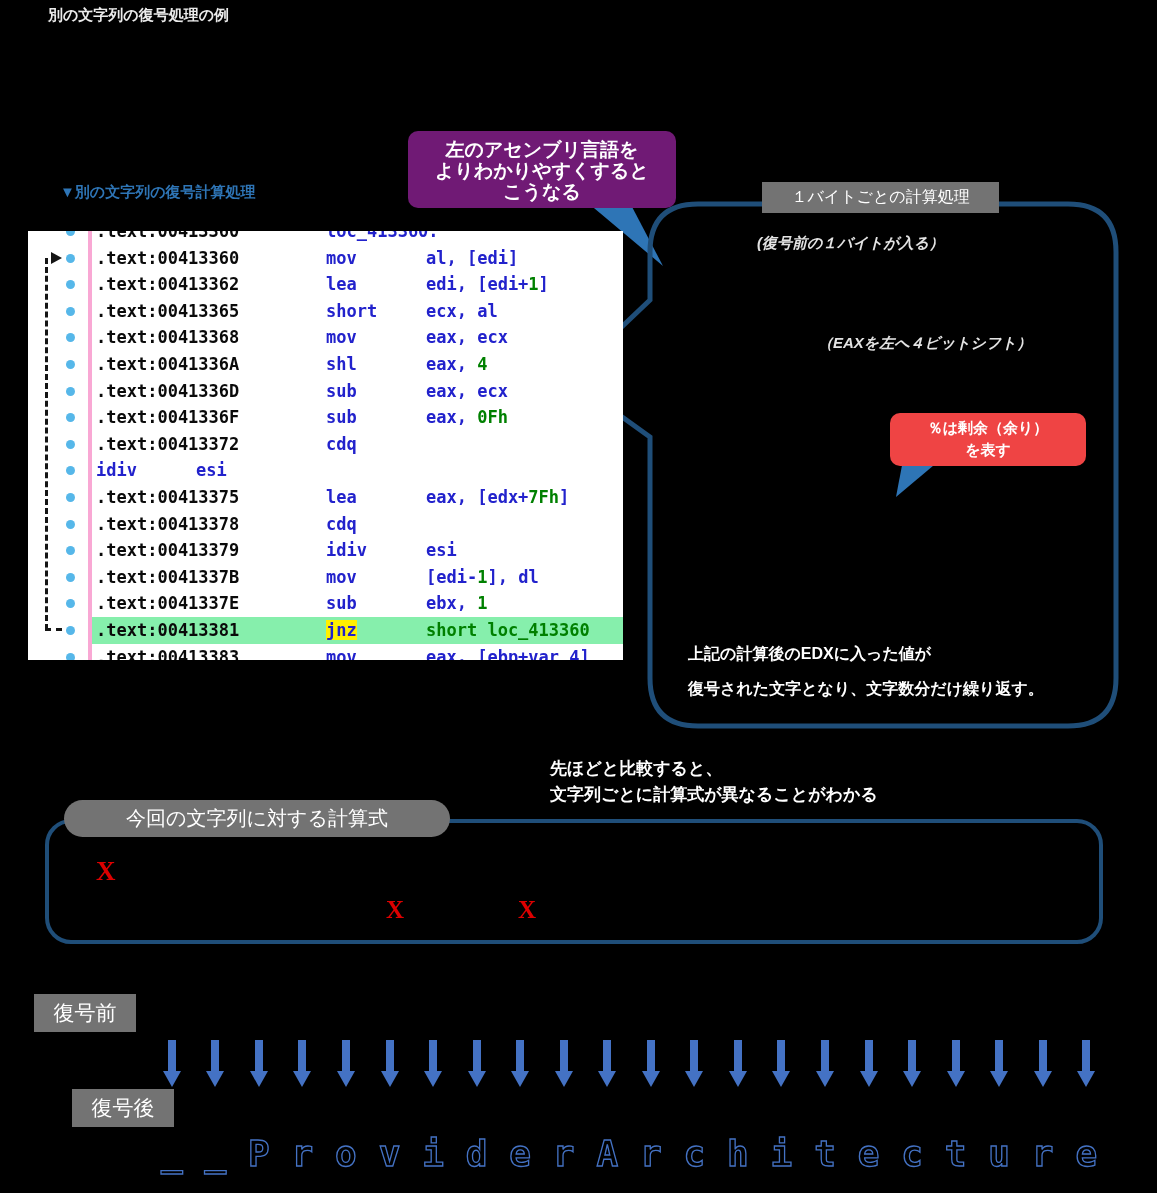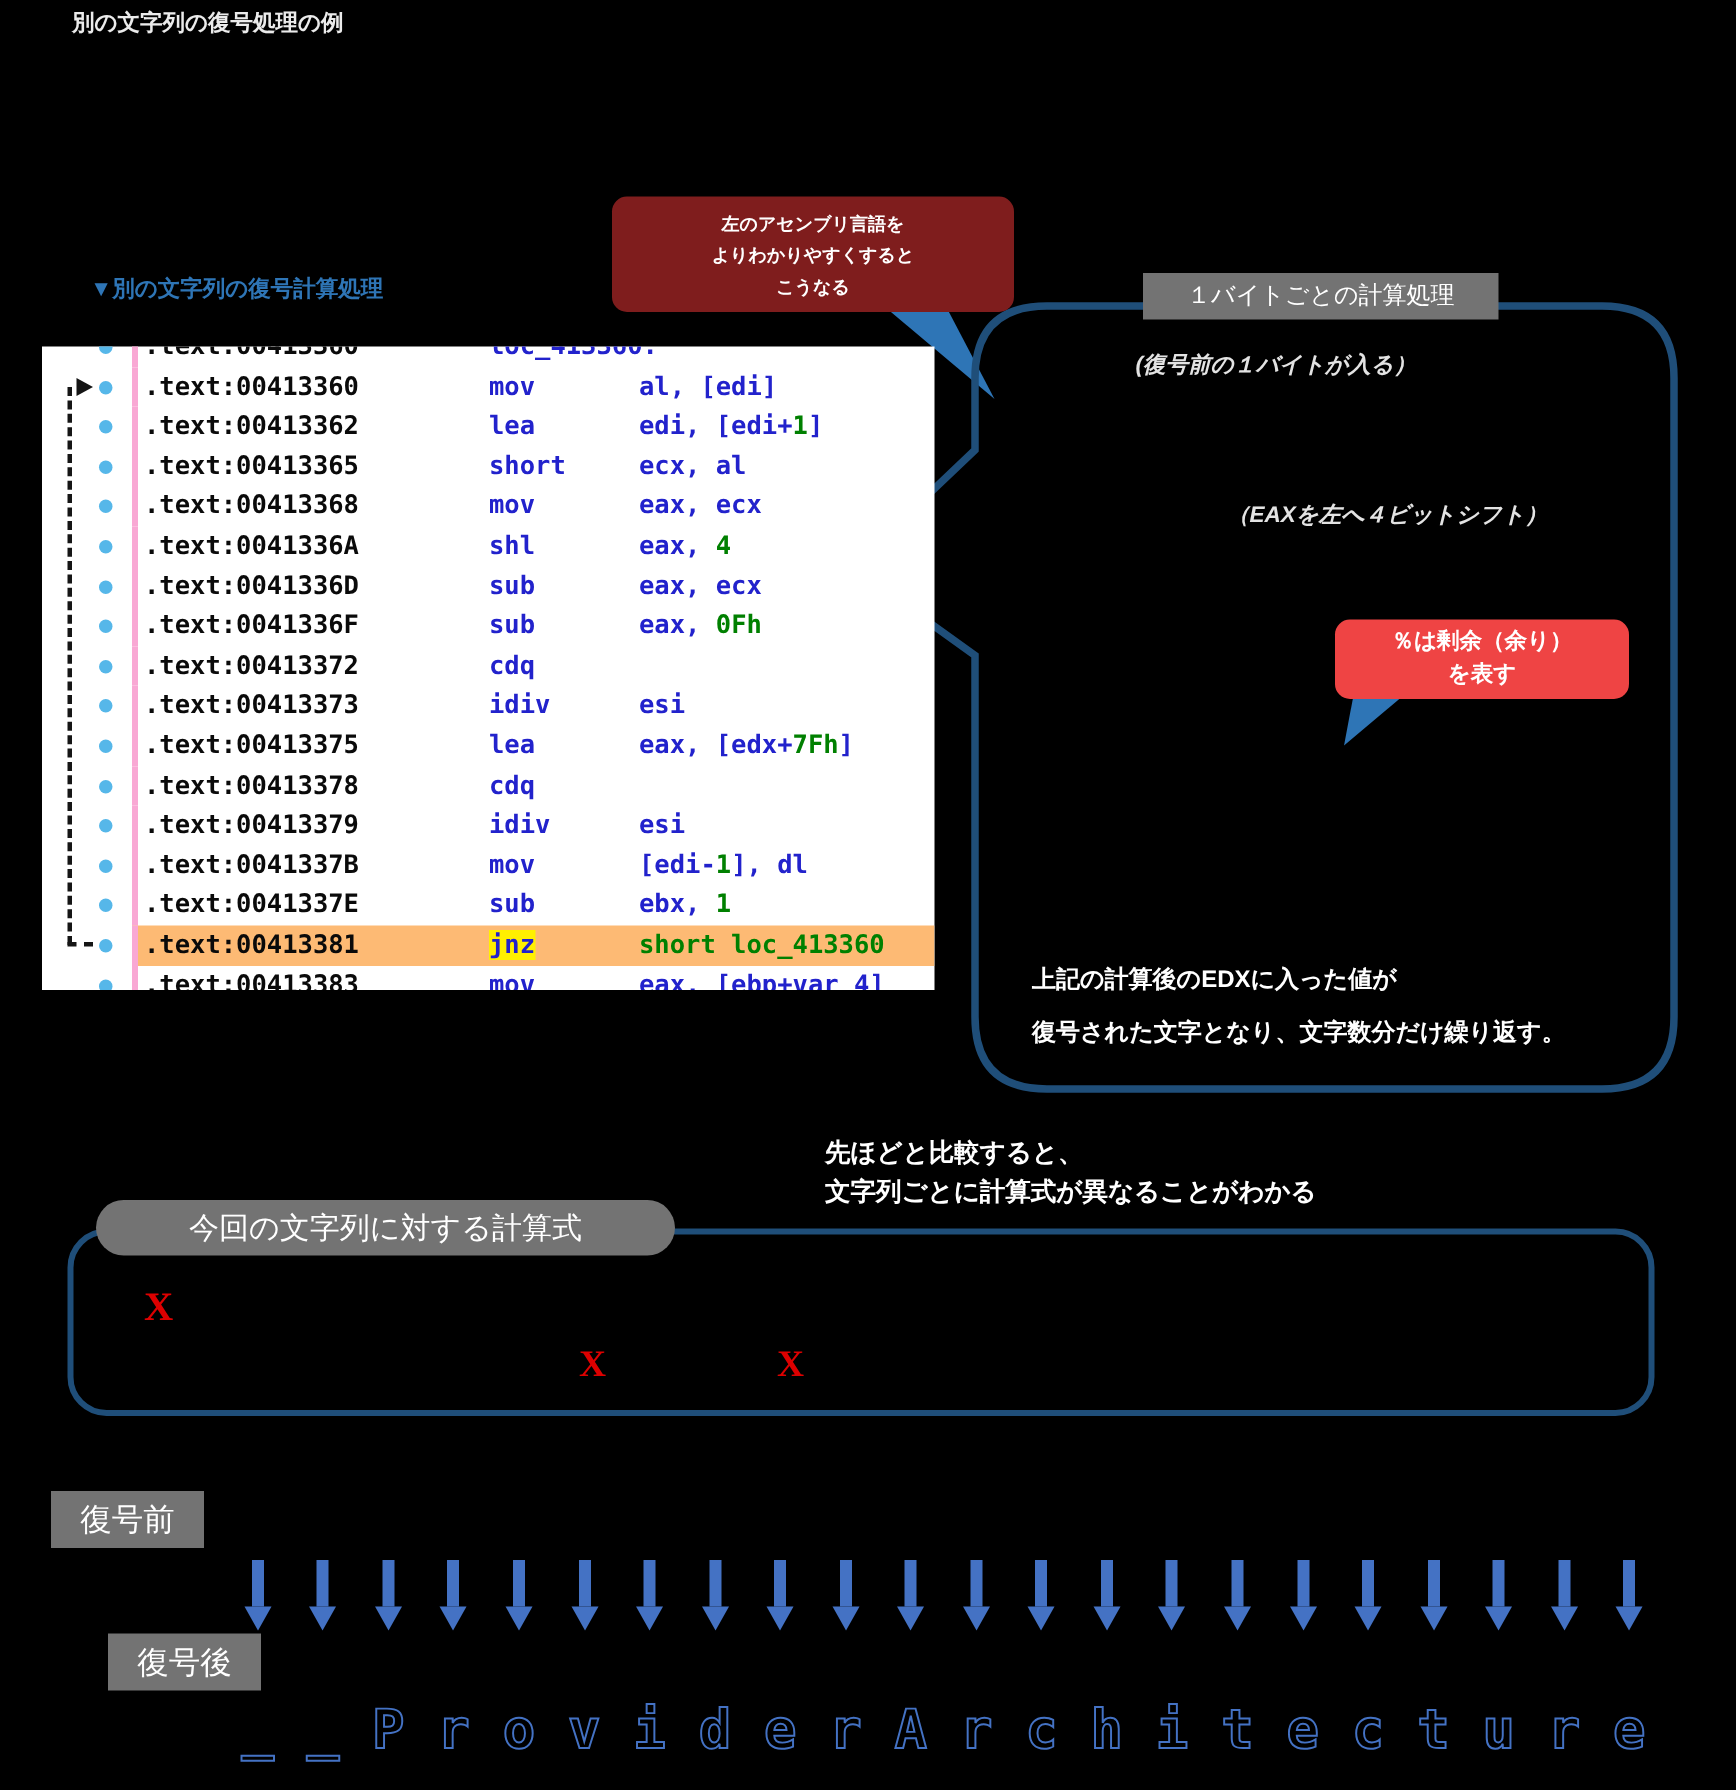--- a/index.html
+++ b/index.html
@@ -17,32 +17,32 @@
     font-family:"DejaVu Sans Mono", monospace; font-weight:bold; font-size:17px;
   }
   .asm-rows { margin-top:-13px; }
   .asm-row { display:flex; height:26.6px; line-height:26.6px; }
   .gutter { width:60px; flex:none; position:relative; }
   .dot { position:absolute; left:38px; top:9px; width:9px; height:9px; border-radius:50%; background:#56b7e9; }
   .content { flex:1; display:flex; white-space:pre; border-left:4px solid #f9a8d4; padding-left:4px; }
   .addr { width:230px; flex:none; color:#0a0a0a; }
   .mn { width:100px; flex:none; color:#2222cc; }
   .seg-b { color:#2222cc; } .seg-g { color:#008000; }
-  .asm-row.hl .content { background:#fdba74; }
+  .asm-row.hl .content { background:#86efac; }
   .asm-row.hl .mn > span { background:#fff000; }
   .jump-line { position:absolute; left:17px; top:27px; height:372px; border-left:3px dashed #151515; }
   .jump-foot { position:absolute; left:17px; top:397px; width:17px; border-top:3px dashed #151515; }
   .jump-head { position:absolute; left:23px; top:21px; width:0; height:0;
     border-left:11px solid #151515; border-top:6px solid transparent; border-bottom:6px solid transparent; }
 
   
   .overlay { position:absolute; left:0; top:0; }
   .callout-asm {
     position:absolute; left:408px; top:131px; width:268px; height:77px; box-sizing:border-box;
-    background:#7f1d1d; border-radius:10px; color:#fff; font-weight:bold; font-size:12px;
+    background:#701a75; border-radius:10px; color:#fff; font-weight:bold; font-size:19px;
     text-align:center; line-height:21px; padding-top:8px;
   }
   .badge { position:absolute; background:#737373; color:#fff; font-weight:normal;
     display:flex; align-items:center; justify-content:center; box-sizing:border-box; }
   .badge-byte-calc { left:762px; top:182px; width:237px; height:31px; font-size:16px; }
   .panel-note { position:absolute; color:#e3e3e3; font-weight:bold; font-style:italic; font-size:15px; }
   .note1 { left:757px; top:234px; }
   .note2 { left:818px; top:334px; }
   .modulo-bubble {
     position:absolute; left:890px; top:413px; width:196px; height:53px; box-sizing:border-box;
@@ -146,21 +146,21 @@
       <div class="asm-row">
         <div class="gutter">
           <span class="dot"></span>
         </div>
         <div class="content"><span class="addr">.text:00413372</span><span class="mn"><span>cdq</span></span><span class="ops"></span></div>
       </div>
       <div class="asm-row">
         <div class="gutter">
           <span class="dot"></span>
         </div>
-        <div class="content"><span class="addr">.text:00413373</span><span class="mn"><span>idiv</span></span><span class="ops"><span class="seg-b">esi</span></span></div>
+        <div class="content"><span class="mn"><span>idiv</span></span><span class="ops"><span class="seg-b">esi</span></span></div>
       </div>
       <div class="asm-row">
         <div class="gutter">
           <span class="dot"></span>
         </div>
         <div class="content"><span class="addr">.text:00413375</span><span class="mn"><span>lea</span></span><span class="ops"><span class="seg-b">eax, [edx+</span><span class="seg-g">7Fh</span><span class="seg-b">]</span></span></div>
       </div>
       <div class="asm-row">
         <div class="gutter">
           <span class="dot"></span>

